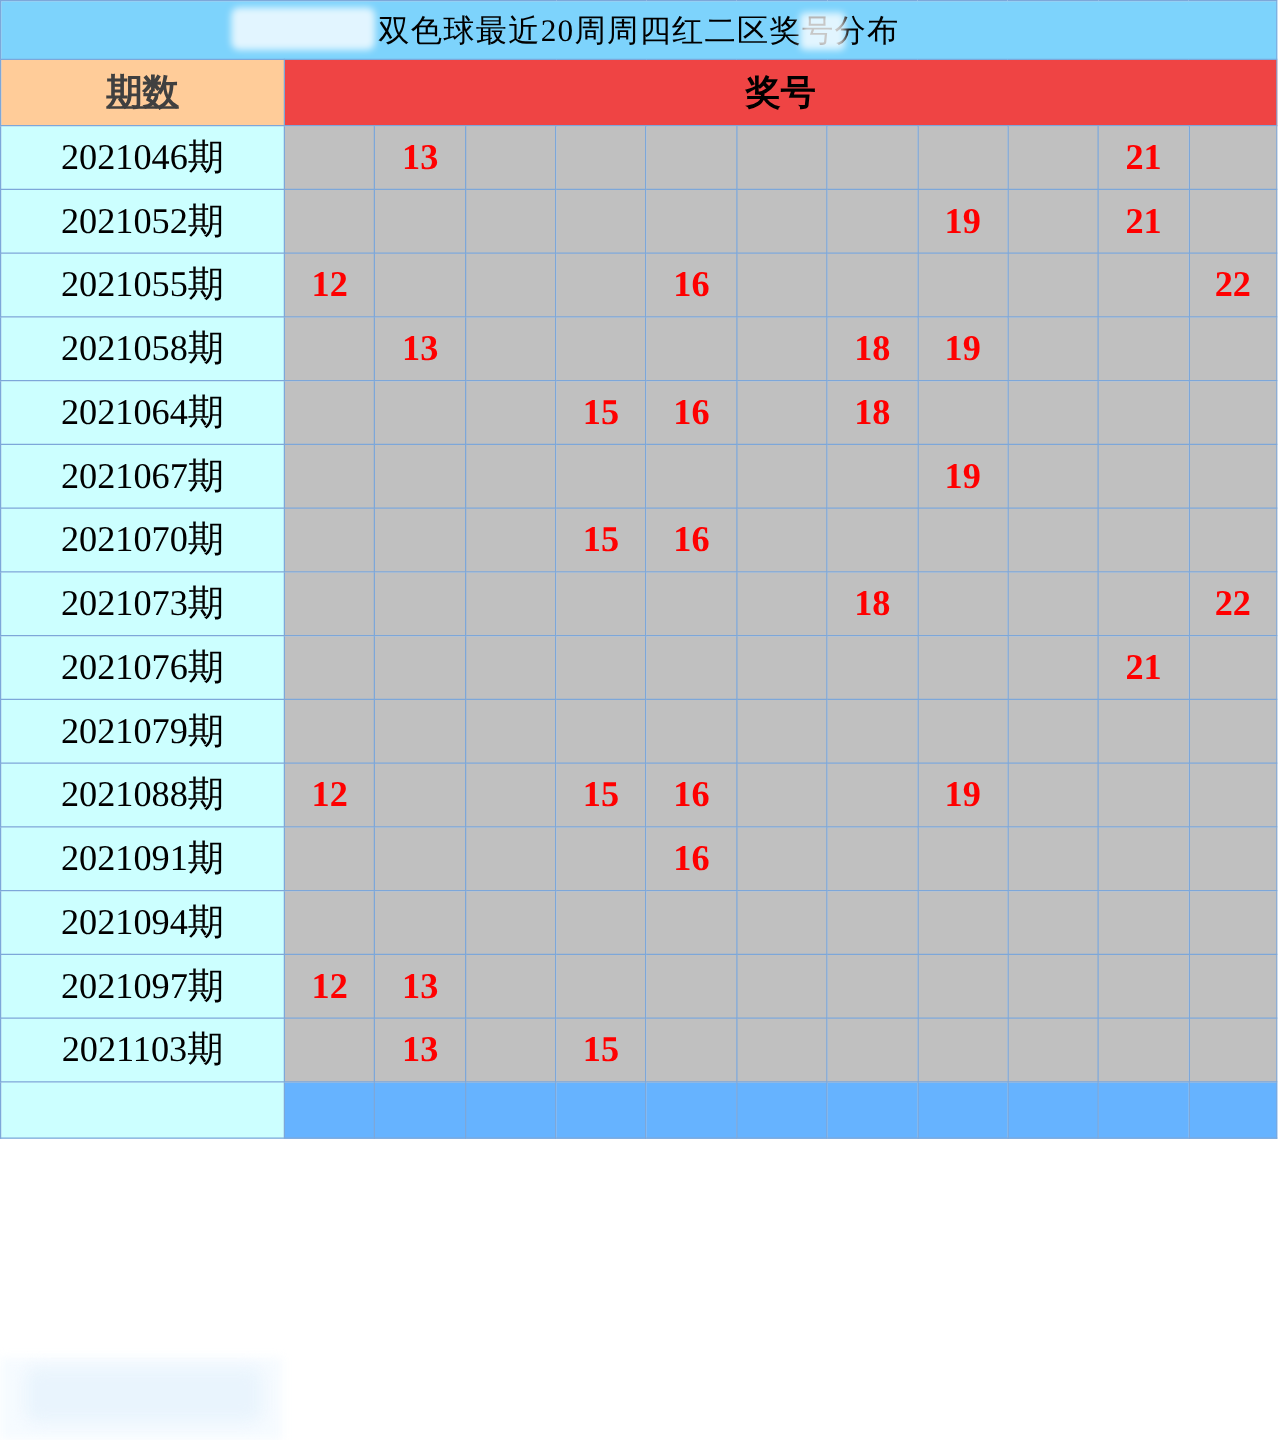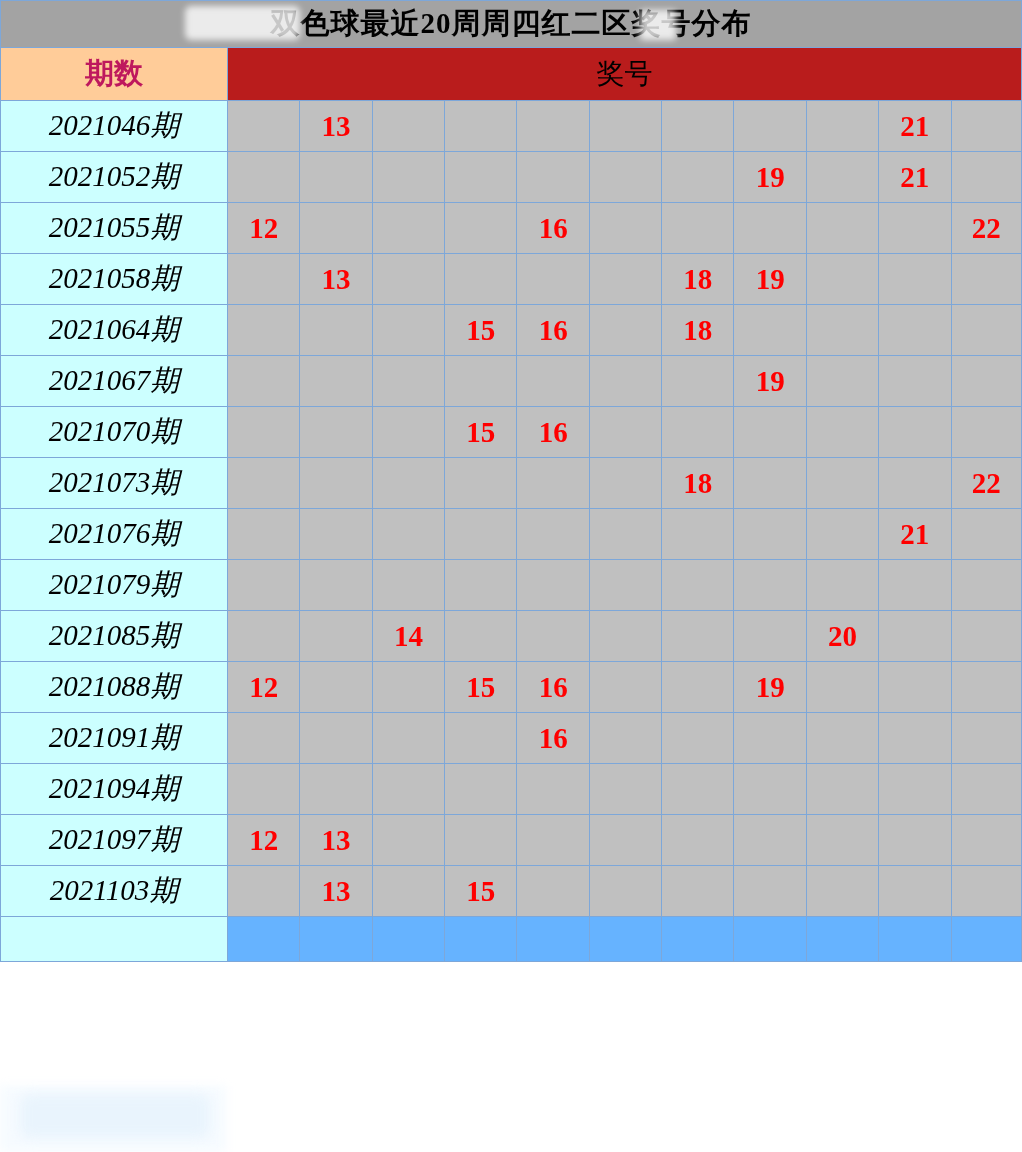--- a/index.html
+++ b/index.html
@@ -26,56 +26,56 @@
   }
   table.lottery td {
     border: 1px solid #7da7d9;
     padding: 0;
     text-align: center;
     vertical-align: middle;
     font-family: "Liberation Serif", serif;
   }
   
   .title-cell {
-    background: #a3a3a3;
+    background: #7dd3fc;
     height: 46px;
-    font-size: 29px;
-    font-weight: bold;
+    font-size: 25px;
+    font-weight: normal;
     color: #000000;
     letter-spacing: 1px;
     font-family: "Liberation Sans", sans-serif;
   }
   
   .hdr-period {
     background: #ffcc99;
     height: 52px;
     font-size: 29px;
     font-weight: bold;
-    color: #be185d;
+    color: #404040;
     font-family: "Liberation Sans", sans-serif;
+    text-decoration: underline;
   }
   .hdr-nums {
-    background: #b91c1c;
+    background: #ef4444;
     height: 52px;
     font-size: 28px;
-    font-weight: normal;
+    font-weight: bold;
     color: #000000;
     font-family: "Liberation Sans", sans-serif;
   }
   
   tr.data-row td {
     height: 50px;
   }
   td.period {
     background: #ccffff;
     font-size: 29px;
     color: #000000;
     font-family: "Liberation Serif", serif;
     white-space: nowrap;
-    font-style: italic;
   }
   td.num {
     background: #c0c0c0;
     font-size: 29px;
     font-weight: bold;
     color: #ff0000;
     font-family: "Liberation Serif", serif;
   }
   
   tr.footer-row td {
@@ -301,34 +301,20 @@
         <td class="num"></td>
         <td class="num"></td>
         <td class="num"></td>
         <td class="num"></td>
         <td class="num"></td>
         <td class="num"></td>
         <td class="num"></td>
       </tr>
 
 
-      <tr class="data-row">
-        <td class="period">2021085期</td>
-        <td class="num"></td>
-        <td class="num"></td>
-        <td class="num">14</td>
-        <td class="num"></td>
-        <td class="num"></td>
-        <td class="num"></td>
-        <td class="num"></td>
-        <td class="num"></td>
-        <td class="num">20</td>
-        <td class="num"></td>
-        <td class="num"></td>
-      </tr>
 
       <tr class="data-row">
         <td class="period">2021088期</td>
         <td class="num">12</td>
         <td class="num"></td>
         <td class="num"></td>
         <td class="num">15</td>
         <td class="num">16</td>
         <td class="num"></td>
         <td class="num"></td>

